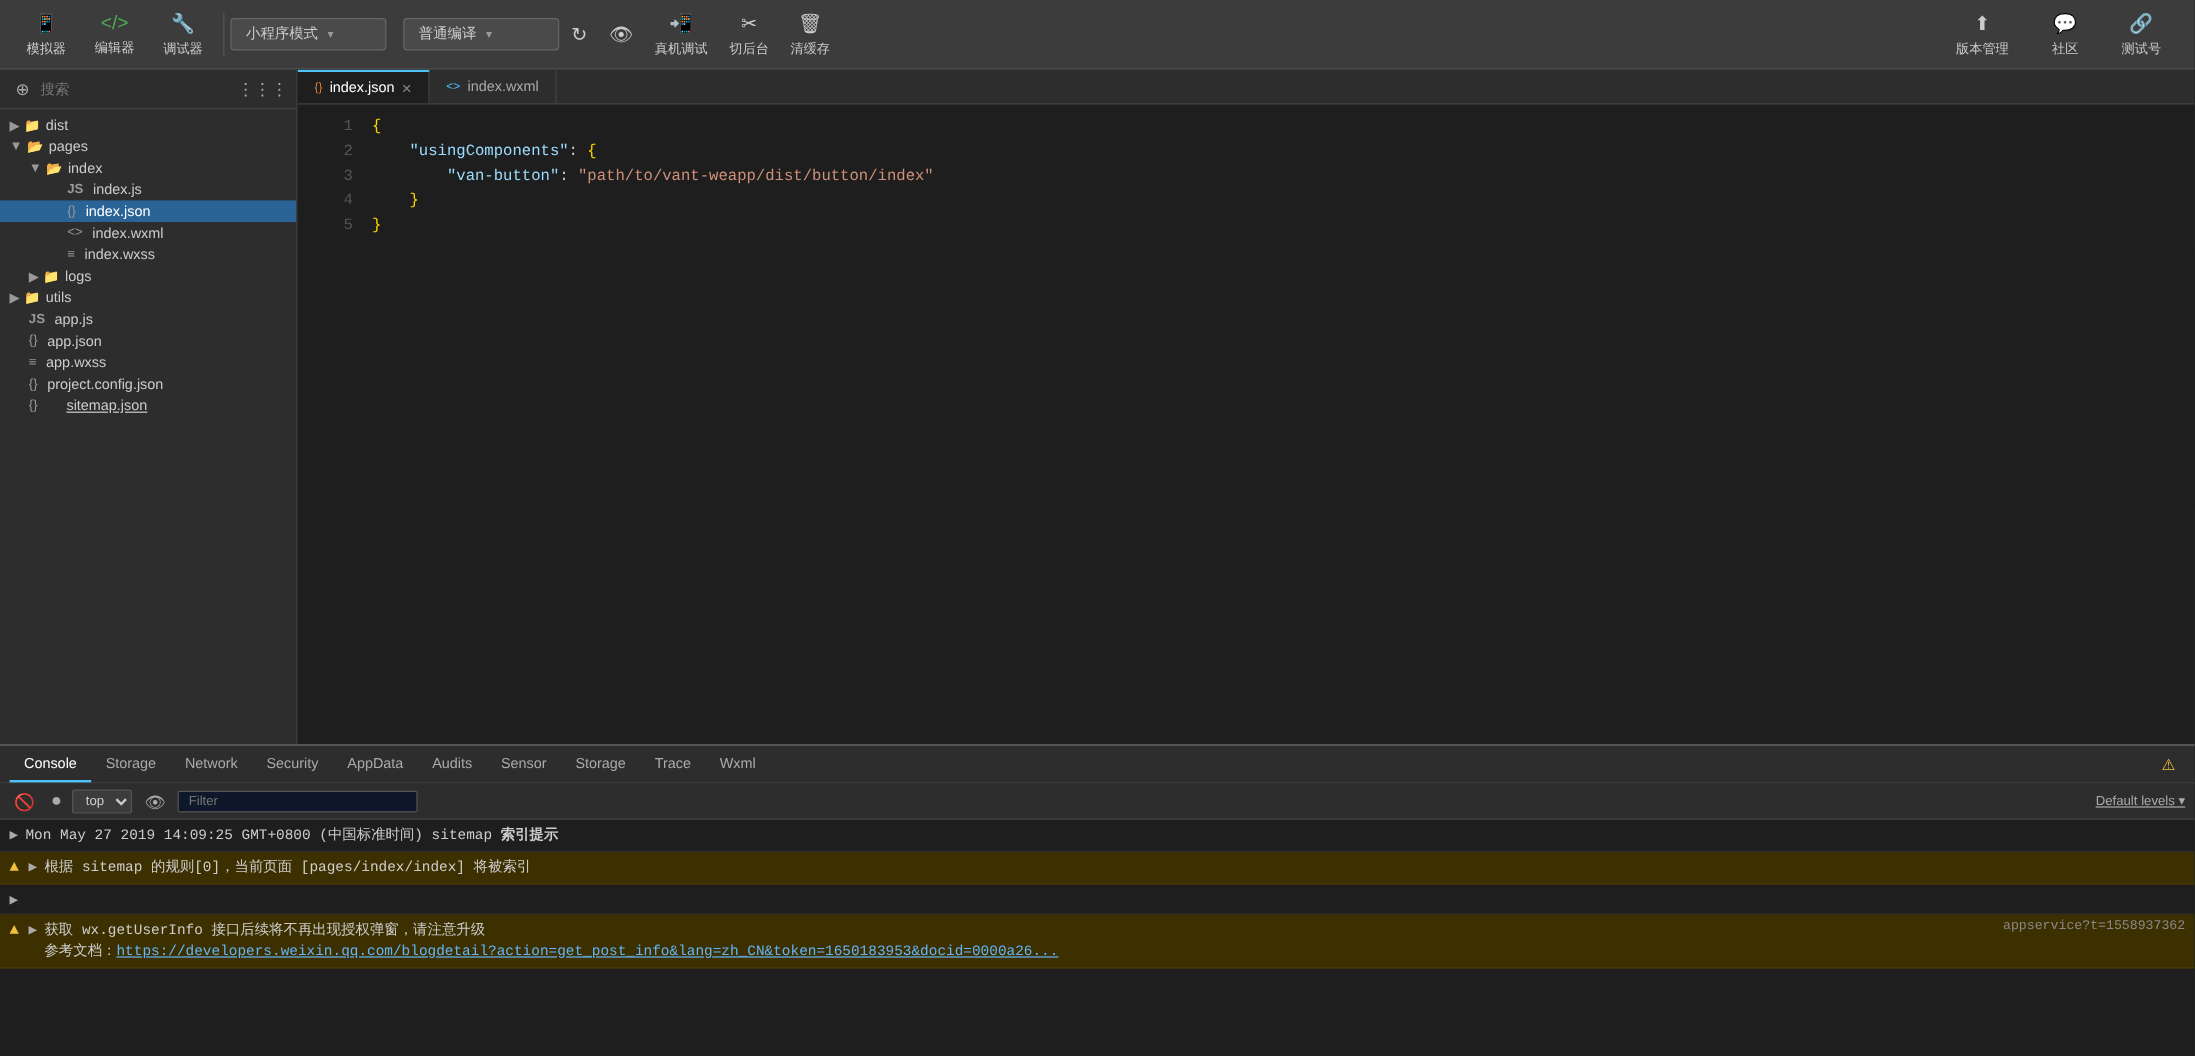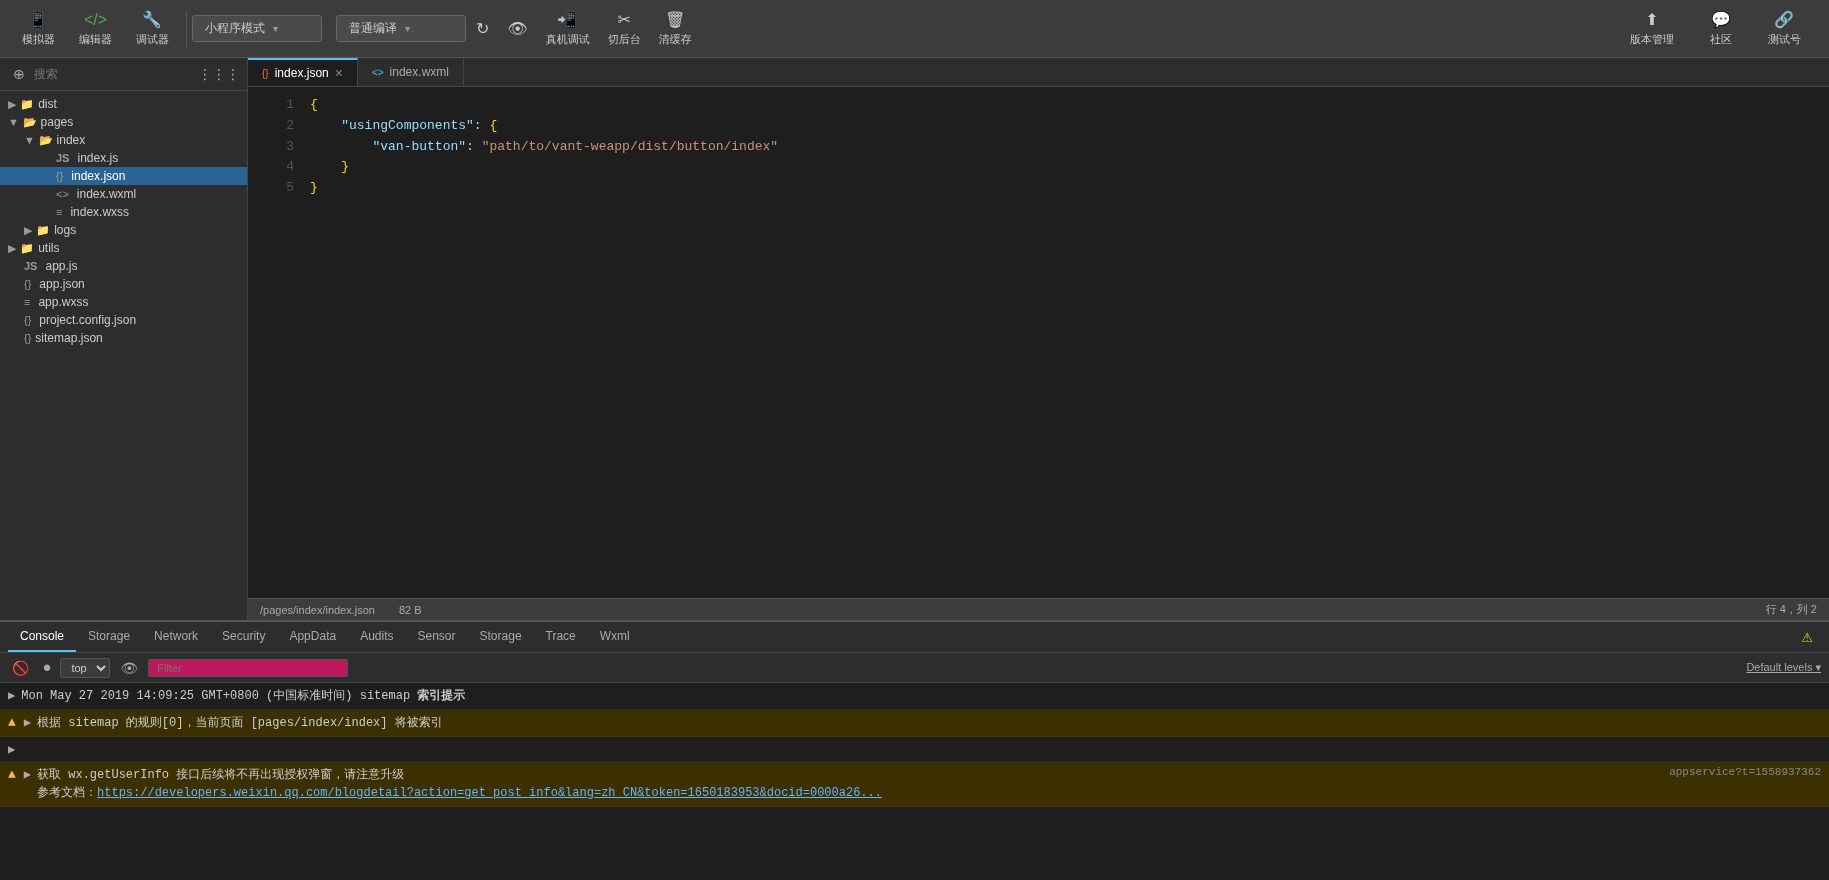--- a/index.html
+++ b/index.html
@@ -279,21 +279,21 @@
     .dt-select {
       background: #3c3c3c;
       border: 1px solid #555;
       color: #ccc;
       padding: 2px 6px;
       font-size: 11px;
       border-radius: 2px;
       cursor: pointer;
     }
     .dt-filter {
-      background: #be185d;
+      background: #0f172a;
       border: 1px solid #555;
       color: #ccc;
       padding: 2px 8px;
       font-size: 11px;
       border-radius: 2px;
       flex: 1;
       max-width: 200px;
       outline: none;
     }
     .dt-levels {
@@ -499,21 +499,21 @@
         <span class="indent" style="width:0px;"></span>
         <span class="tree-icon" style="width:12px;"></span>
         <span class="tree-icon json-icon">{}</span>
         <span style="margin-left:4px;">project.config.json</span>
       </div>
 
       <div class="tree-item">
         <span class="indent" style="width:0px;"></span>
         <span class="tree-icon" style="width:12px;"></span>
         <span class="tree-icon json-icon">{}</span>
-        <span style="margin-left:0;">sitemap.json</span>
+        <span style="margin-left:20px;text-decoration:underline;">sitemap.json</span>
       </div>
     </div>
   </div>
 
   <div class="editor-area">
     <div class="editor-tabs">
       <div class="editor-tab active">
         <span class="tree-icon json-icon">{}</span>
         <span>index.json</span>
         <span class="close-btn">×</span>
@@ -551,26 +551,20 @@
           &nbsp;&nbsp;&nbsp;&nbsp;<span class="code-brace">}</span>
         </span>
       </div>
 
       <div class="code-line">
         <span class="line-num">5</span>
         <span class="code-text"><span class="code-brace">}</span></span>
       </div>
     </div>
 
-    <div class="status-bar">
-      <span class="file-path">/pages/index/index.json</span>
-      <span style="margin-left:8px;"></span>
-      <span class="file-size">82 B</span>
-      <span class="position">行 4，列 2</span>
-    </div>
   </div>
 </div>
 
 <div class="bottom-panel">
 
   <div class="devtools-tabs">
     <div class="devtools-tab active">Console</div>
     <div class="devtools-tab">Storage</div>
     <div class="devtools-tab">Network</div>
     <div class="devtools-tab">Security</div>

